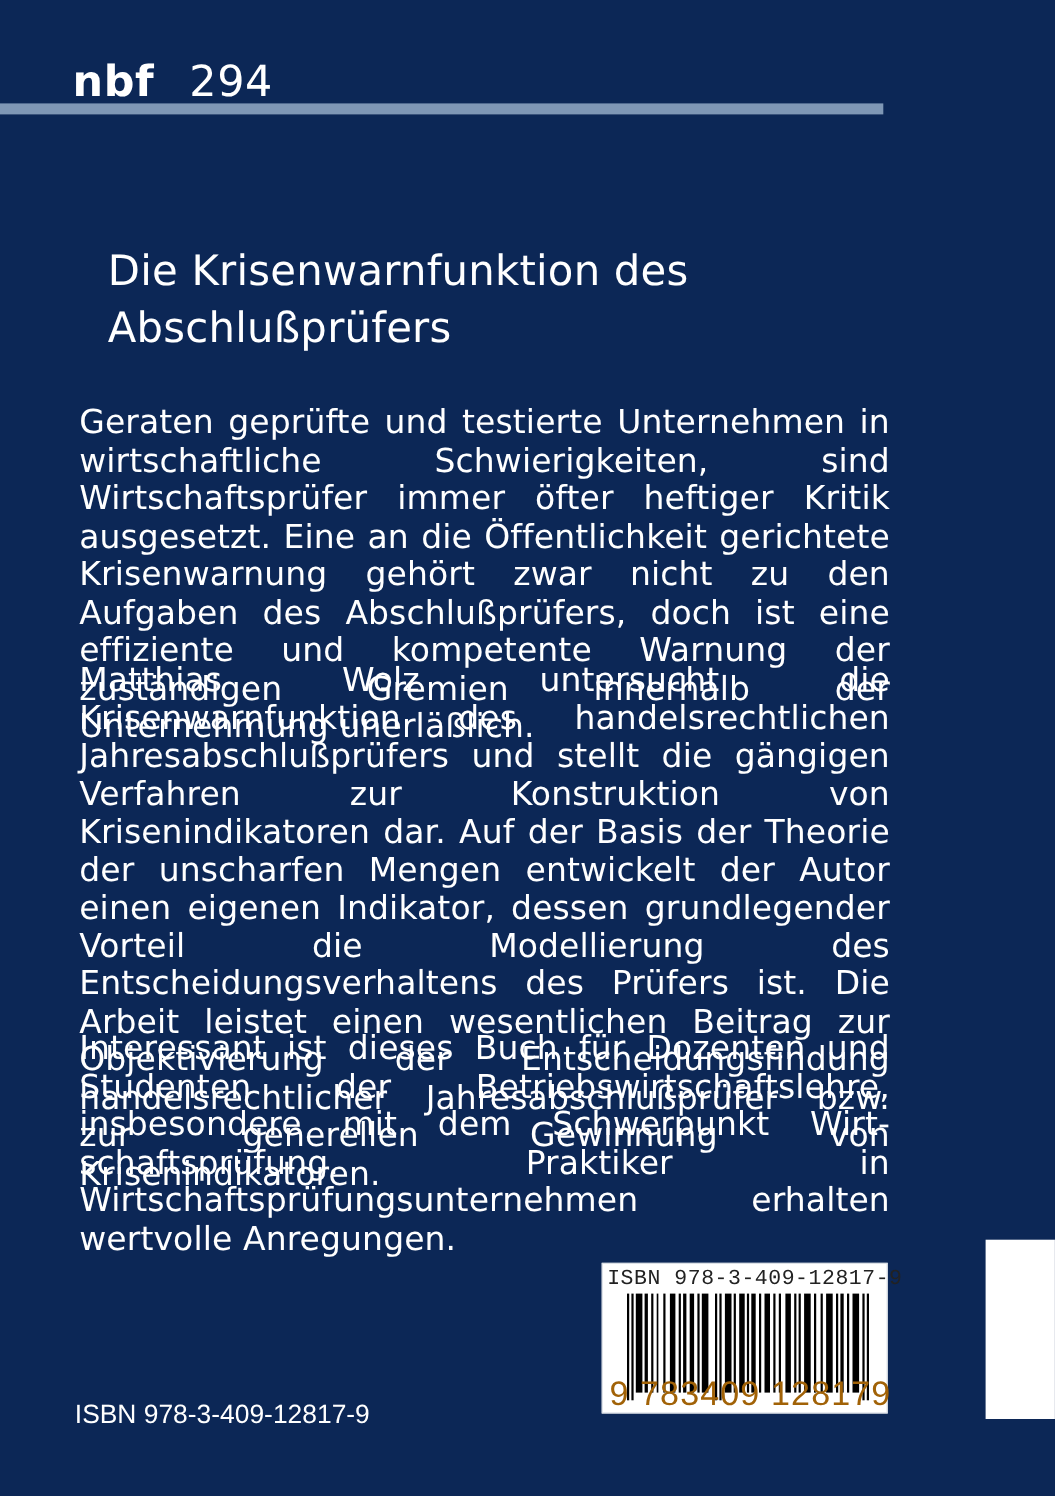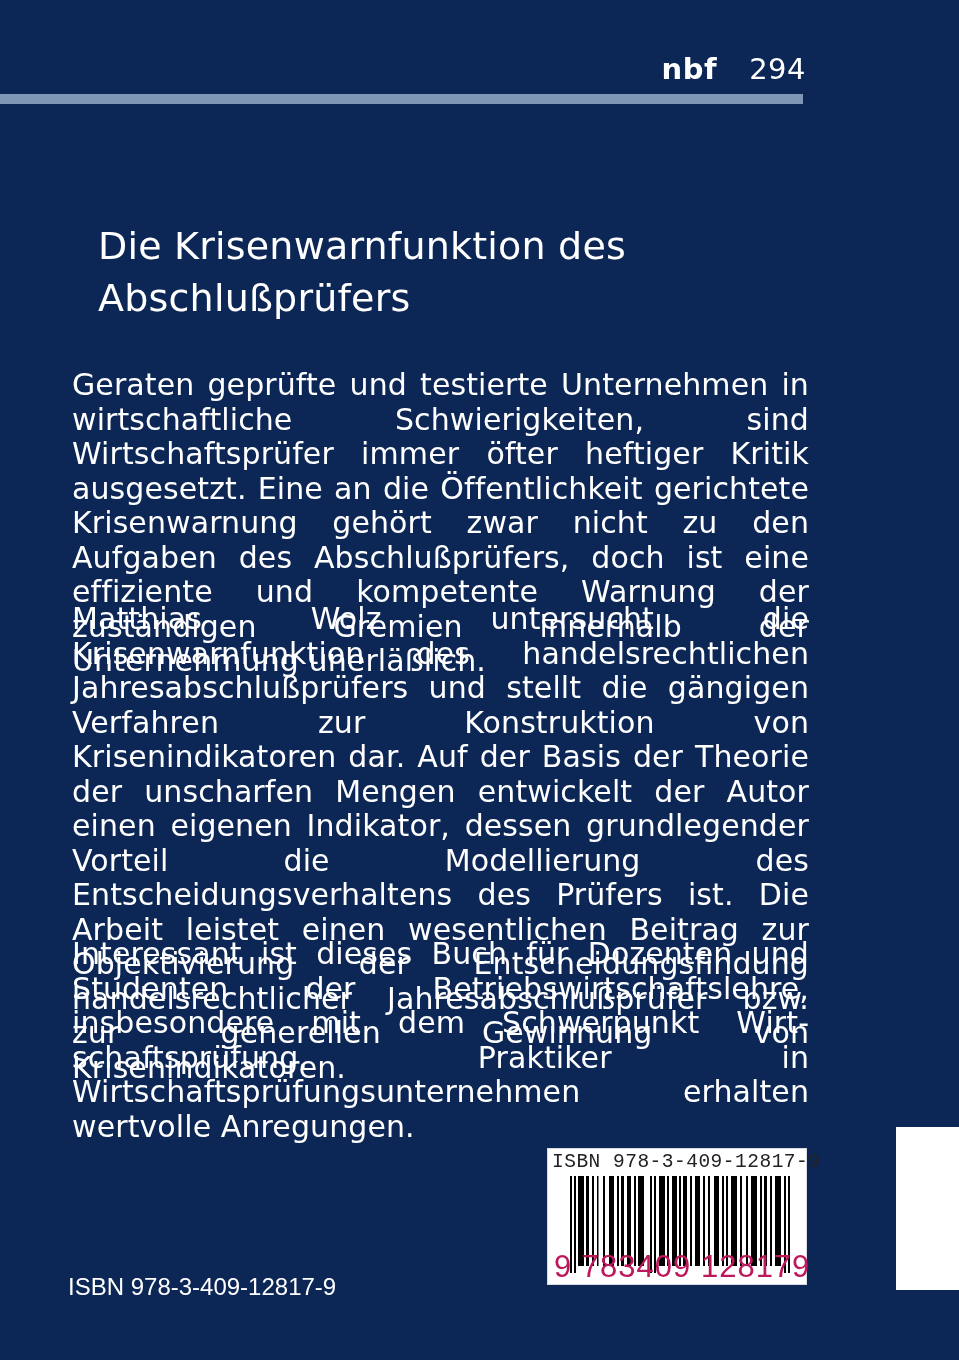--- a/index.html
+++ b/index.html
@@ -1,35 +1,35 @@
 <!DOCTYPE html>
 <html><head>
 <meta charset="utf-8">
 <style>
   html,body{margin:0;padding:0;}
   body{width:959px;height:1360px;background:#0c2756;position:relative;overflow:hidden;
        font-family:"DejaVu Sans",sans-serif;color:#fff;}
   .series{position:absolute;left:66px;top:52px;width:740px;height:40px;display:flex;align-items:baseline;
-       font-size:29px;letter-spacing:0.5px;white-space:nowrap;justify-content:flex-end;}
+       font-size:39px;letter-spacing:0.5px;white-space:nowrap;}
   .series .abbr{font-weight:bold;margin-right:20px;}
   .series .name{flex:1;font-weight:normal;}
   .series .num{margin-left:12px;}
   .rule{position:absolute;left:0;top:94px;width:803px;height:10px;background:#7f97b5;}
   .title{position:absolute;left:66px;top:220px;font-size:38px;line-height:52px;font-weight:normal;letter-spacing:0.2px;margin-left:32px;}
   .para{position:absolute;left:72px;width:737px;font-size:30px;line-height:34.5px;text-align:justify;
         hyphens:manual;letter-spacing:0.1px;}
   .p1{top:368px;}
   .p2{top:602px;}
   .p3{top:937px;}
   .barcode{position:absolute;left:547px;top:1148px;width:260px;height:137px;background:#fff;box-sizing:border-box;
            border:1px solid #d8dde4;}
   .barcode .isbn-top{position:absolute;left:4px;top:2px;font-family:"Liberation Mono",monospace;color:#222;
            font-size:19.5px;letter-spacing:0.5px;white-space:nowrap;}
   .barcode svg{position:absolute;left:0;top:0;}
-  .barcode .digits{position:absolute;left:6px;top:100px;font-family:"Liberation Sans",sans-serif;color:#be185d;
+  .barcode .digits{position:absolute;left:6px;top:100px;font-family:"Liberation Sans",sans-serif;color:#a16207;
            font-size:31px;letter-spacing:1px;white-space:nowrap;}
   .isbn-bottom{position:absolute;left:68px;top:1273px;font-family:"Liberation Sans",sans-serif;font-size:24px;color:#fff;}
   .whitebox{position:absolute;left:896px;top:1127px;width:63px;height:163px;background:#fff;}
 </style>
 </head>
 <body>
 
 <div class="series">
   <span class="abbr">nbf</span>
   <span class="num">294</span>

